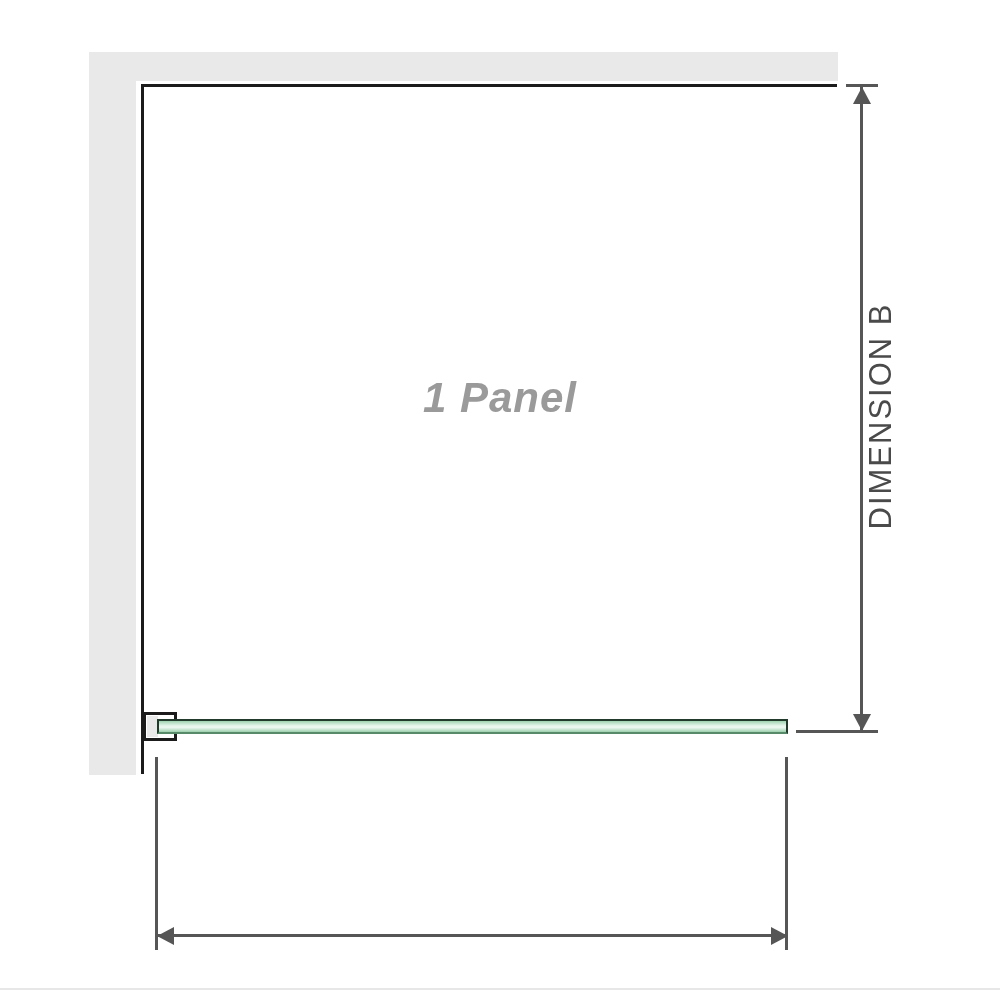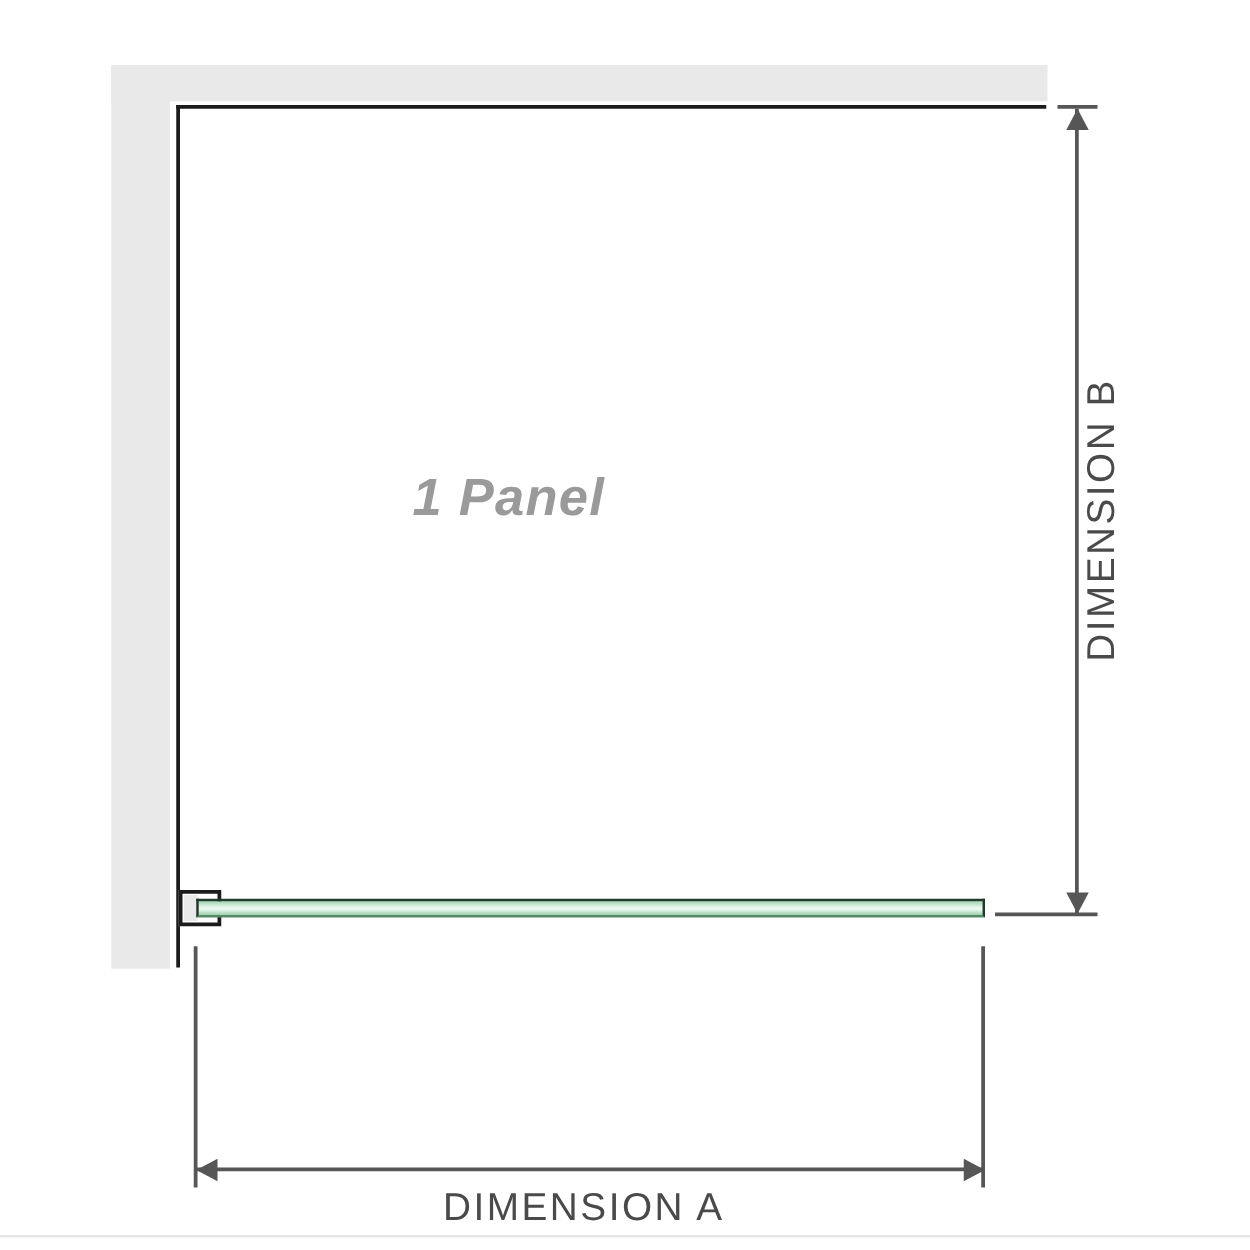--- a/index.html
+++ b/index.html
@@ -21,21 +21,21 @@
   .wall-top  { left: 89px;  top: 52px; width: 749px; height: 29px;  background: var(--wall-gray); }
   .wall-left { left: 89px;  top: 52px; width: 47px;  height: 723px; background: var(--wall-gray); }
 
   
   .border-top  { left: 141px; top: 84px; width: 696px; height: 3px;   background: var(--outline-black); }
   .border-left { left: 141px; top: 84px; width: 3px;   height: 690px; background: var(--outline-black); }
 
   
   .panel-label {
     left: 330px; top: 372px; width: 340px; height: 52px;
-    line-height: 52px; 
+    line-height: 52px; text-align: center;
     font-size: 42px; font-weight: bold; font-style: italic;
     letter-spacing: 1px; color: var(--panel-text-gray);
     z-index: 1;
   }
 
   
   .bracket {
     left: 143px; top: 712px; width: 34px; height: 29px;
     border: 3px solid var(--outline-black); background: #ffffff;
     box-sizing: border-box; z-index: 2;
@@ -133,17 +133,16 @@
   <div class="abs dim-line dimB-line"></div>
   <div class="abs tri dimB-arrow-up"></div>
   <div class="abs tri dimB-arrow-down"></div>
   <div class="abs dimB-label">DIMENSION B</div>
 
   <div class="abs dim-ext dimA-ext-left"></div>
   <div class="abs dim-ext dimA-ext-right"></div>
   <div class="abs dim-line dimA-line"></div>
   <div class="abs tri dimA-arrow-left"></div>
   <div class="abs tri dimA-arrow-right"></div>
-  <div class="abs dimA-label">DIMENSION A</div>
 
   <div class="abs bottom-hairline"></div>
 
 </div>
 
 </body></html>

